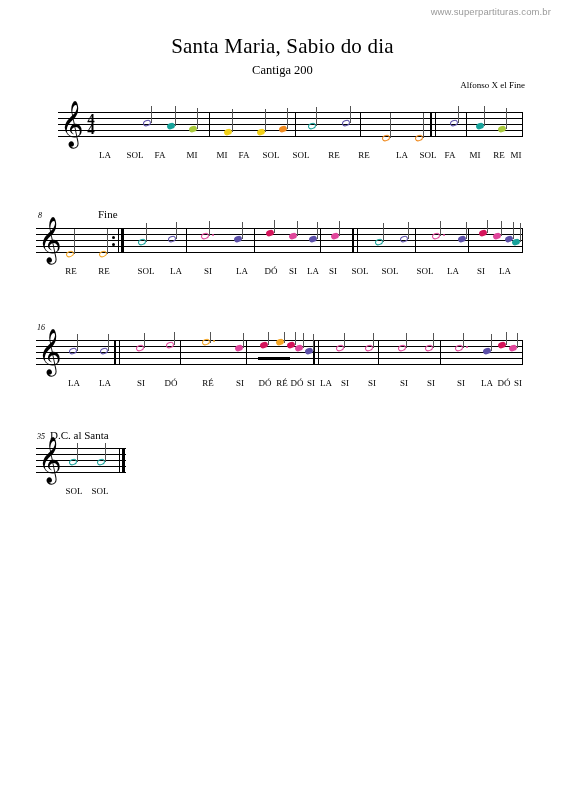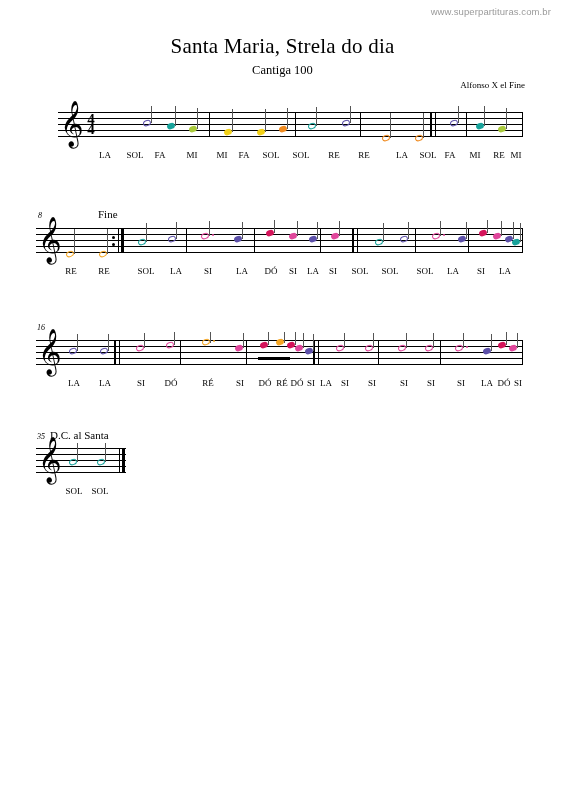--- a/index.html
+++ b/index.html
@@ -79,22 +79,22 @@
     font-family:"Liberation Serif",serif;
     text-align:center;white-space:nowrap;
     transform:translateX(-50%);
   }
 </style>
 </head>
 <body>
 
 <div class="watermark">www.superpartituras.com.br</div>
 
-<div class="title">Santa Maria, Strela do dia</div>
-<div class="subtitle">Cantiga 100</div>
+<div class="title">Santa Maria, Sabio do dia</div>
+<div class="subtitle">Cantiga 200</div>
 <div class="composer">Alfonso X el Fine</div>
 
 <div class="system" style="top:112px;">
   <div class="staff">
     <div class="line" style="left:58px;top:0px;width:465px;"></div>
     <div class="line" style="left:58px;top:6px;width:465px;"></div>
     <div class="line" style="left:58px;top:12px;width:465px;"></div>
     <div class="line" style="left:58px;top:18px;width:465px;"></div>
     <div class="line" style="left:58px;top:24px;width:465px;"></div>
   </div>

